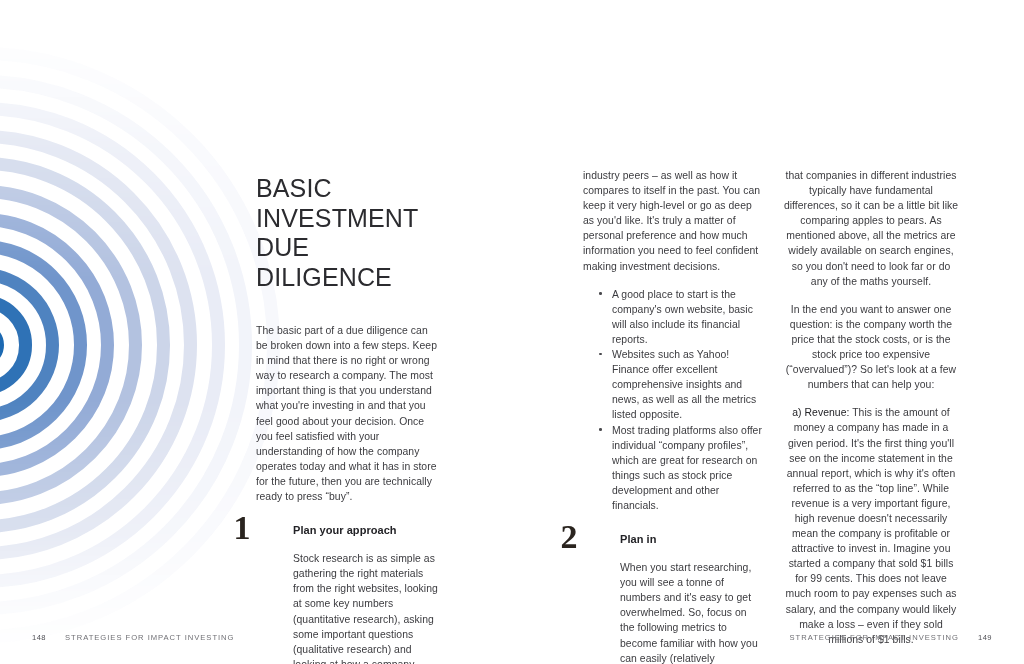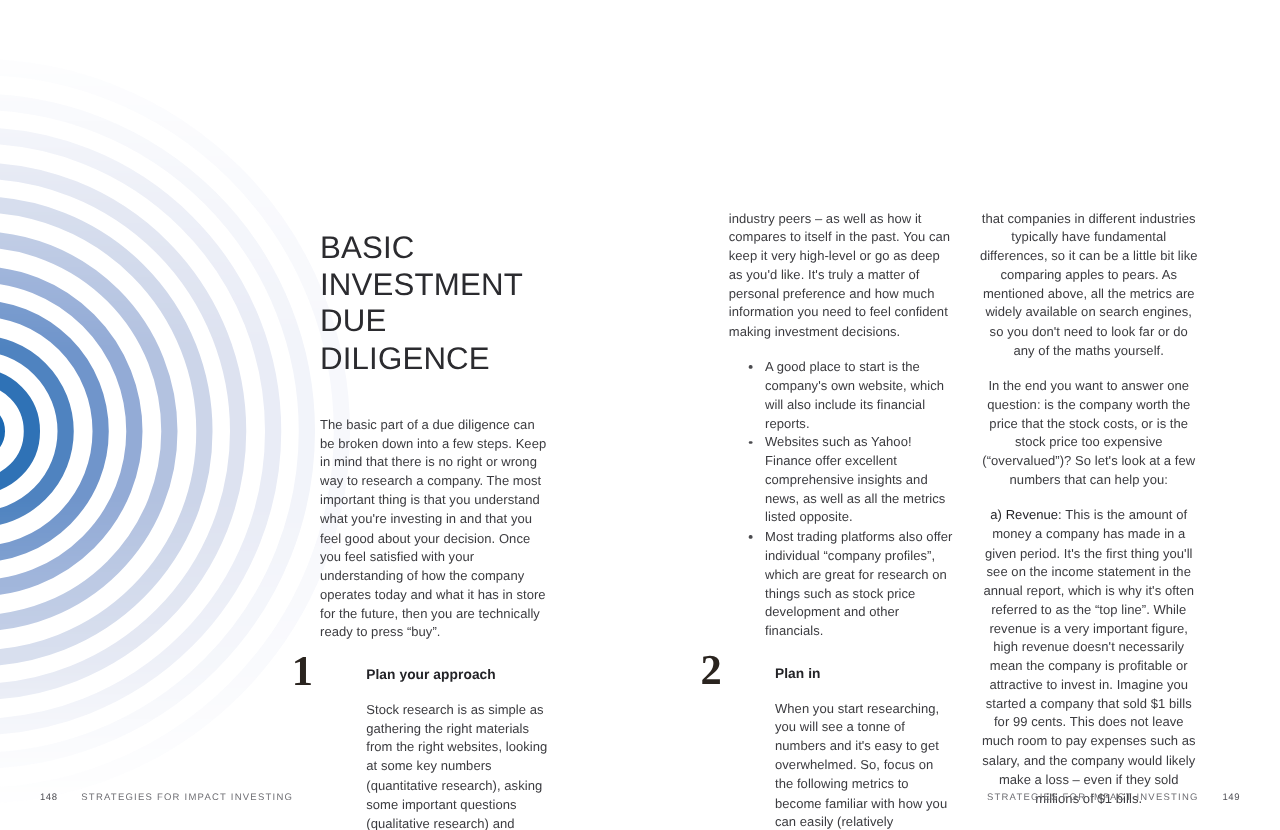--- a/index.html
+++ b/index.html
@@ -54,21 +54,21 @@
   #col2{left:583px;top:168px;width:180px;}
   #col3{left:782px;top:168px;width:178px;text-align:center;}
 
   
   .chapter-title{
     font-size:25px;
     line-height:29.5px;
     font-weight:300;
     color:#2b2b2f;
     letter-spacing:.005em;
-    margin:18px 0 31px 0;
+    margin:8px 0 31px 0;
     text-transform:uppercase;
     white-space:pre-line;
   }
 
   
   .step{position:relative;margin-top:19px;padding-left:37px;}
   .step-num{
     position:absolute;
     left:-29px;top:-12px;
     width:30px;
@@ -157,21 +157,21 @@
       <div class="step-num">1</div>
       <p class="step-head">Plan your approach</p>
       <p class="step-body">Stock research is as simple as gathering the right materials from the right websites, looking at some key numbers (quantitative research), asking some important questions (qualitative research) and looking at how a company compares to its</p>
     </div>
   </div>
 
   <div class="col" id="col2">
     <p>industry peers – as well as how it compares to itself in the past. You can keep it very high-level or go as deep as you'd like. It's truly a matter of personal preference and how much information you need to feel confident making investment decisions.</p>
 
     <ul class="bullets" id="bullet-list">
-        <li><span class="dot"></span><span>A good place to start is the company's own website, which will also include its financial reports.</span></li>
+        <li><span class="dot"></span><span>A good place to start is the company's own website, basic will also include its financial reports.</span></li>
         <li><span class="dot"></span><span>Websites such as Yahoo! Finance offer excellent comprehensive insights and news, as well as all the metrics listed opposite.</span></li>
         <li><span class="dot"></span><span>Most trading platforms also offer individual “company profiles”, which are great for research on things such as stock price development and other financials.</span></li>
       </ul>
 
     <div class="step">
       <div class="step-num">2</div>
       <p class="step-head">Plan in</p>
       <p class="step-body">When you start researching, you will see a tonne of numbers and it's easy to get overwhelmed. So, focus on the following metrics to become familiar with how you can easily (relatively speaking) analyze and compare companies. Keep in mind,</p>
     </div>
   </div>

